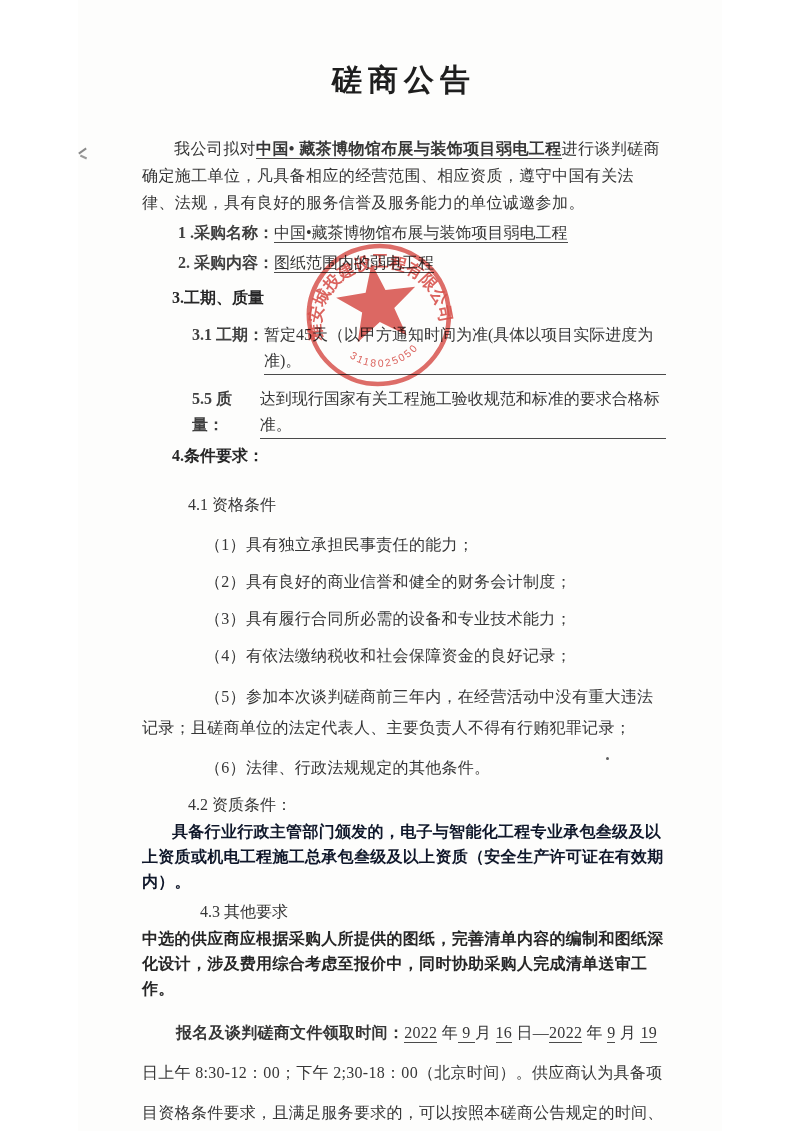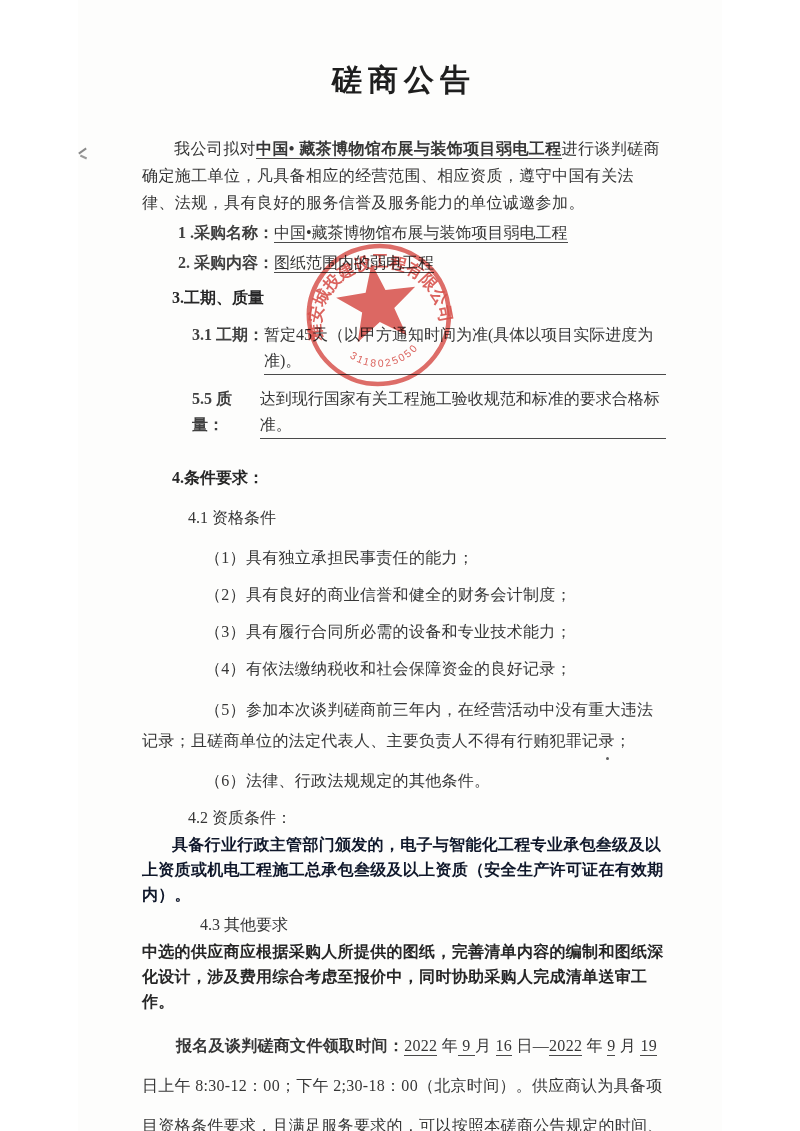--- a/index.html
+++ b/index.html
@@ -33,23 +33,23 @@
 
   .intro { line-height: 27px; text-indent: 2em; letter-spacing: 0.4px; }
 
   .item-row { margin: 4px 0 0 36px; line-height: 26px; }
   .item3 { margin: 9px 0 0 30px; line-height: 26px; font-weight: bold; color:#262626; }
 
   .sub-row { display: flex; margin: 11px 0 0 50px; line-height: 26px; }
   .sub-row .fillval { flex: 1; border-bottom: 1.2px solid #4a4a4a; font-weight: normal; color: var(--ink); }
   .sub-row .textval { border-bottom: 1.2px solid #4a4a4a; font-weight: normal; color: var(--ink); }
 
-  .item4 { margin: 26px 0 0 30px; line-height: 26px; font-weight: bold; color:#262626; }
+  .item4 { margin: 4px 0 0 30px; line-height: 26px; font-weight: bold; color:#262626; }
 
-  .h41 { margin: 15px 0 16px 46px; line-height: 24px; }
+  .h41 { margin: 24px 0 16px 46px; line-height: 24px; }
   .cond { margin: 0 0 13px 63px; line-height: 24px; letter-spacing: 0.3px; }
   .cond5 { margin: 0 0 13px 0; text-indent: 63px; line-height: 31px; letter-spacing: 0.3px; }
 
   .h42 { margin: 2px 0 2px 46px; line-height: 24px; }
   .p42 { font-weight: bold; color:#0f172a; text-indent: 30px; line-height: 25px; letter-spacing: 0.3px; }
   .h43 { margin: 6px 0 2px 58px; line-height: 24px; }
   .p43 { font-weight: bold; color:#262626; line-height: 25px; letter-spacing: 0.3px; }
 
   .signup { margin-top: 12px; line-height: 40px; text-indent: 34px; letter-spacing: 0.3px; }
 

